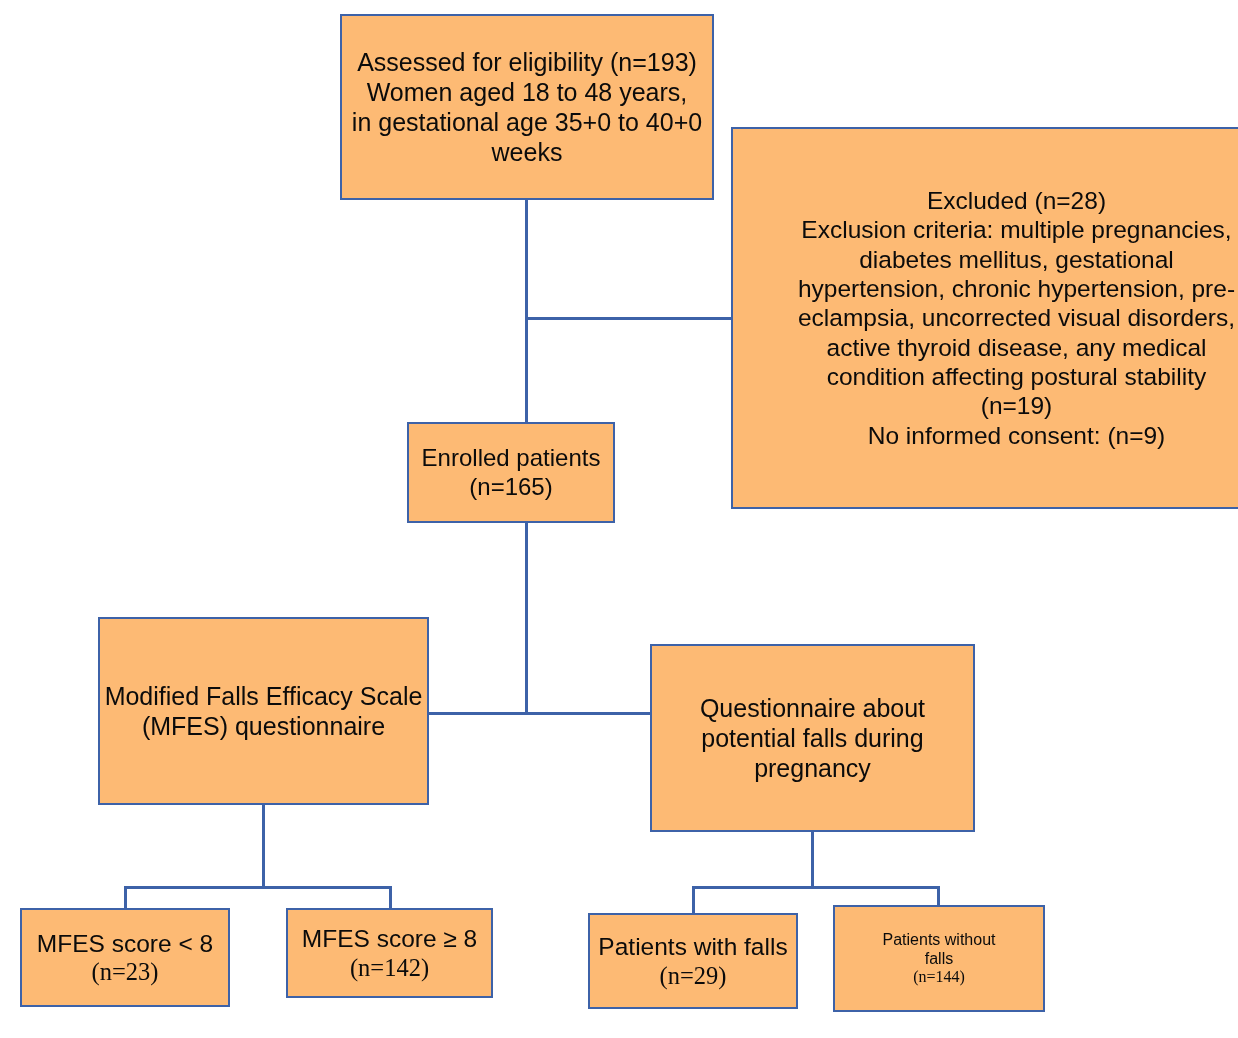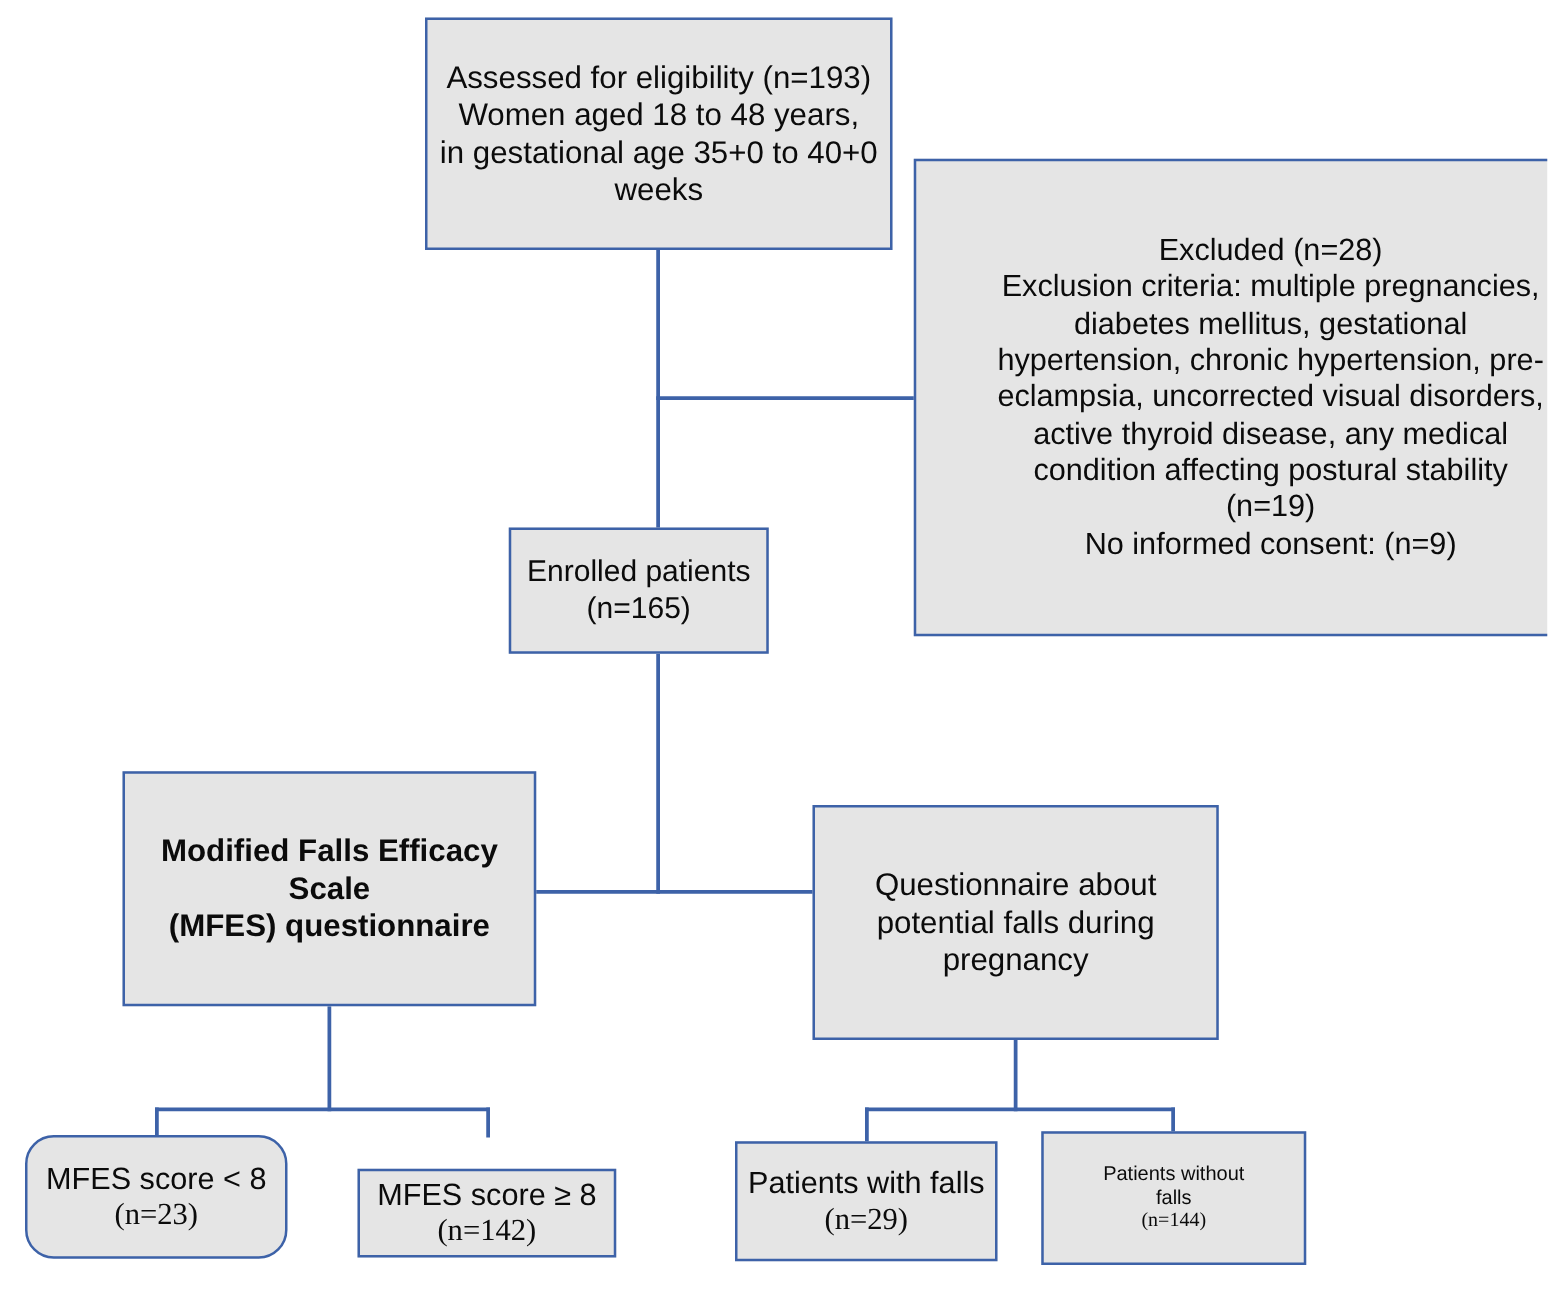--- a/index.html
+++ b/index.html
@@ -12,21 +12,21 @@
     width: 1238px;
     height: 1038px;
     background: #ffffff;
     overflow: hidden;
     font-family: "Liberation Sans", sans-serif;
   }
   .node {
     position: absolute;
     box-sizing: border-box;
     border: 2px solid #3d62a8;
-    background: #e5e5e5;
+    background: #fdba74;
     display: flex;
     align-items: center;
     justify-content: center;
     text-align: center;
     color: #0b0b0b;
     z-index: 2;
   }
   .node .txt {
     display: block;
     width: 100%;
@@ -38,24 +38,24 @@
   
   .serif-line {
     font-family: "Liberation Serif", serif;
     display: block;
     line-height: 1.15;
   }
 
   .n-top        { left: 340px; top: 14px;  width: 374px; height: 186px; font-size: 25px; }
   .n-excluded   { left: 731px; top: 127px; width: 571px; height: 382px; font-size: 24.5px; }
   .n-enrolled   { left: 407px; top: 422px; width: 208px; height: 101px; font-size: 24px; }
-  .n-mfes-q     { left: 98px;  top: 617px; width: 331px; height: 188px; font-size: 25px; font-weight: bold; }
+  .n-mfes-q     { left: 98px;  top: 617px; width: 331px; height: 188px; font-size: 25px; }
   .n-quest      { left: 650px; top: 644px; width: 325px; height: 188px; font-size: 25px; justify-content: center; }
-  .n-b1         { left: 20px;  top: 908px; width: 210px; height: 99px;  font-size: 24.5px; border-radius: 23px; }
-  .n-b2         { left: 286px; top: 908px; width: 207px; height: 71px;  font-size: 24.5px; margin-top: 27px; }
+  .n-b1         { left: 20px;  top: 908px; width: 210px; height: 99px;  font-size: 24.5px; }
+  .n-b2         { left: 286px; top: 908px; width: 207px; height: 90px;  font-size: 24.5px; }
   .n-b3         { left: 588px; top: 913px; width: 210px; height: 96px;  font-size: 24.5px; }
   .n-b4         { left: 833px; top: 905px; width: 212px; height: 107px; font-size: 16px; }
 
   .edge {
     position: absolute;
     background: #3d62a8;
     z-index: 1;
   }
   .v { width: 3px; }
   .h { height: 3px; }

